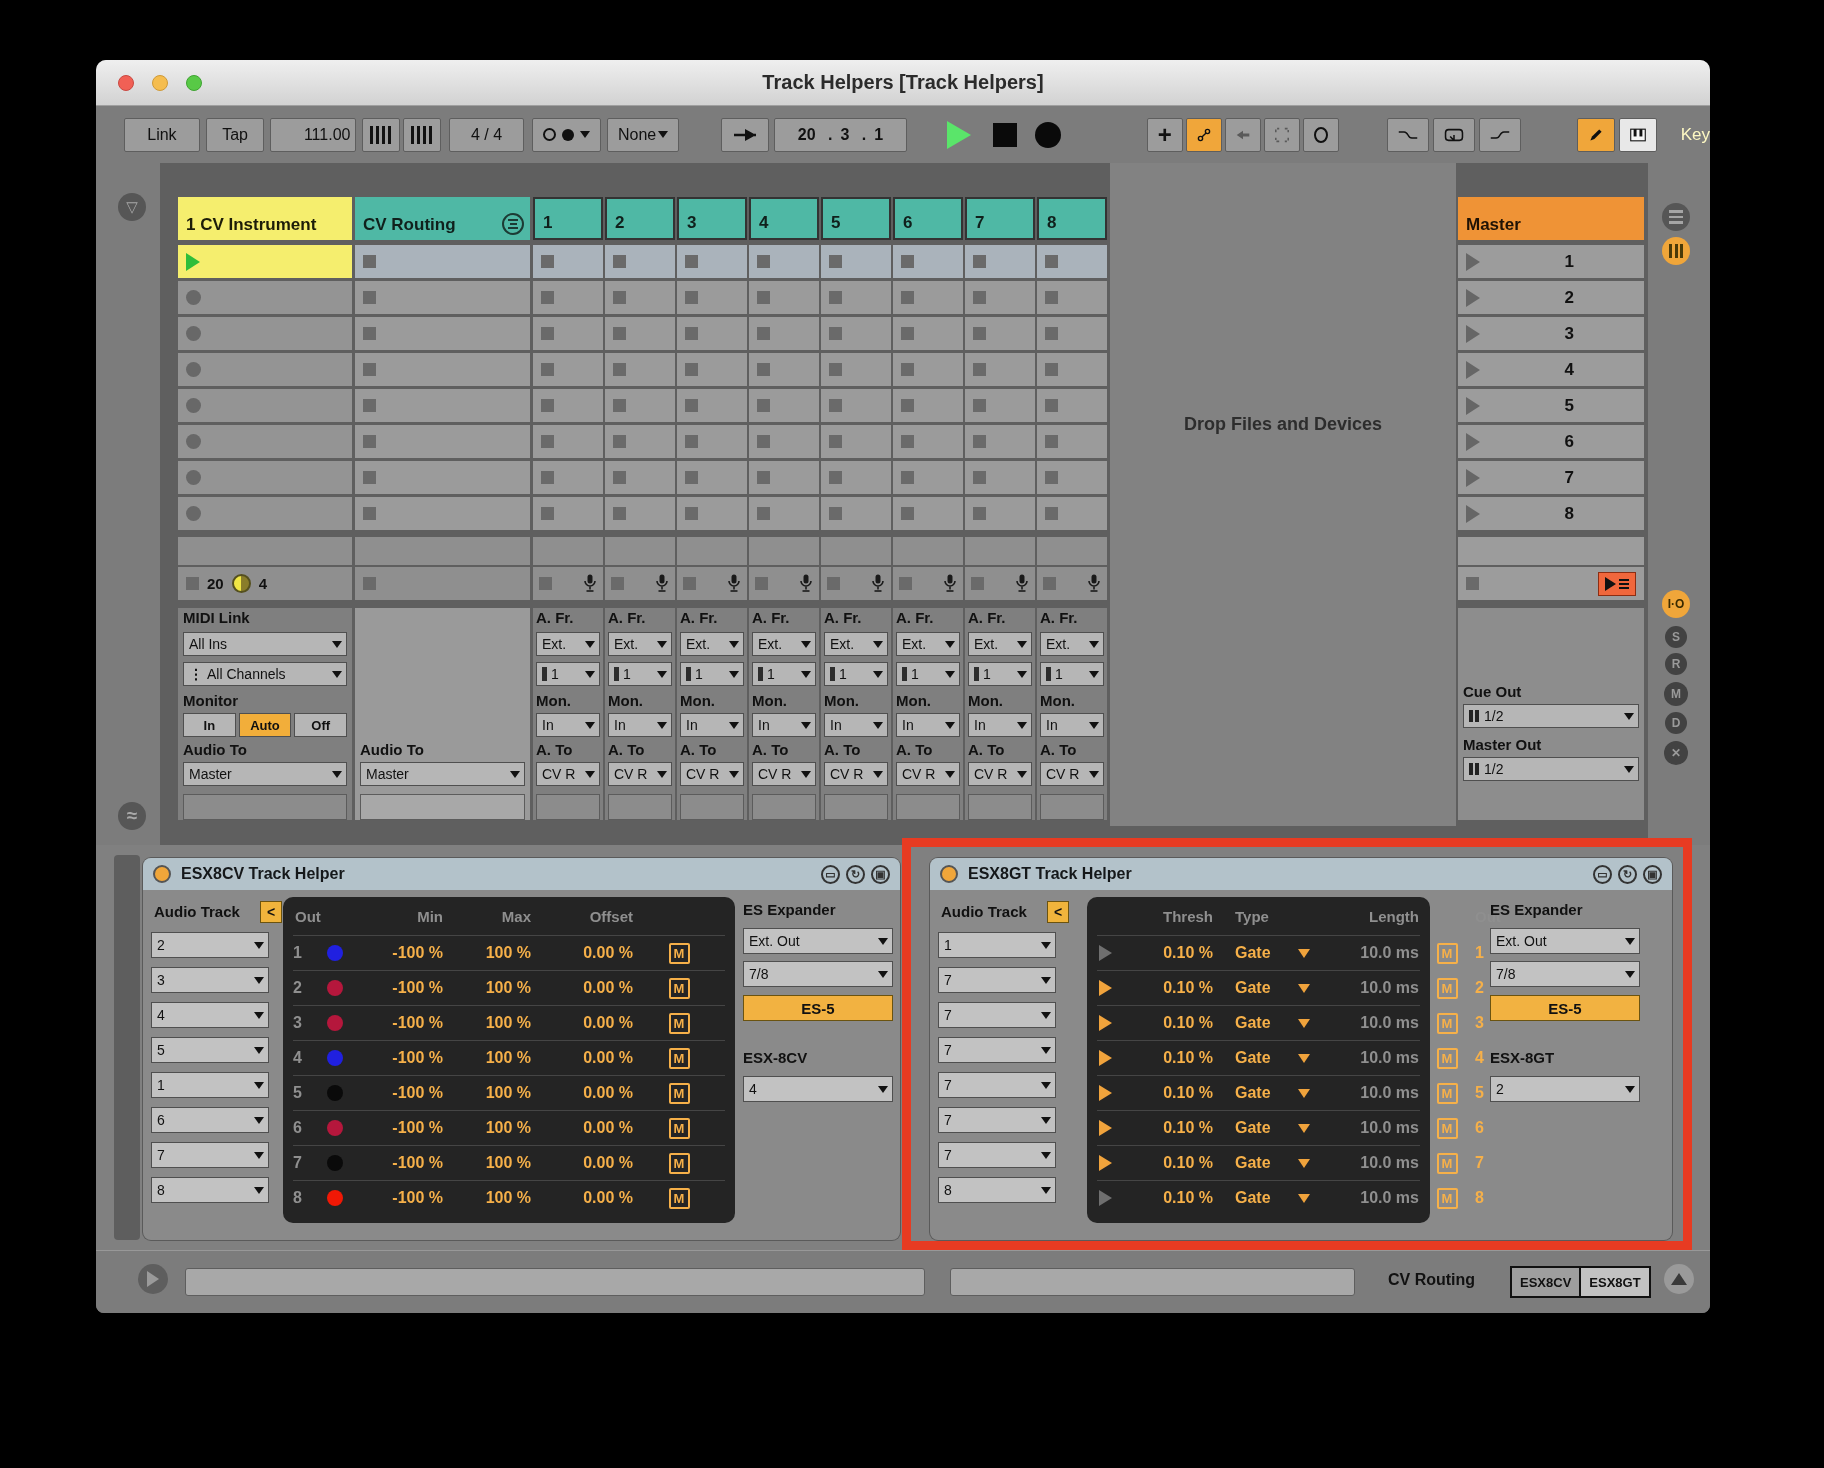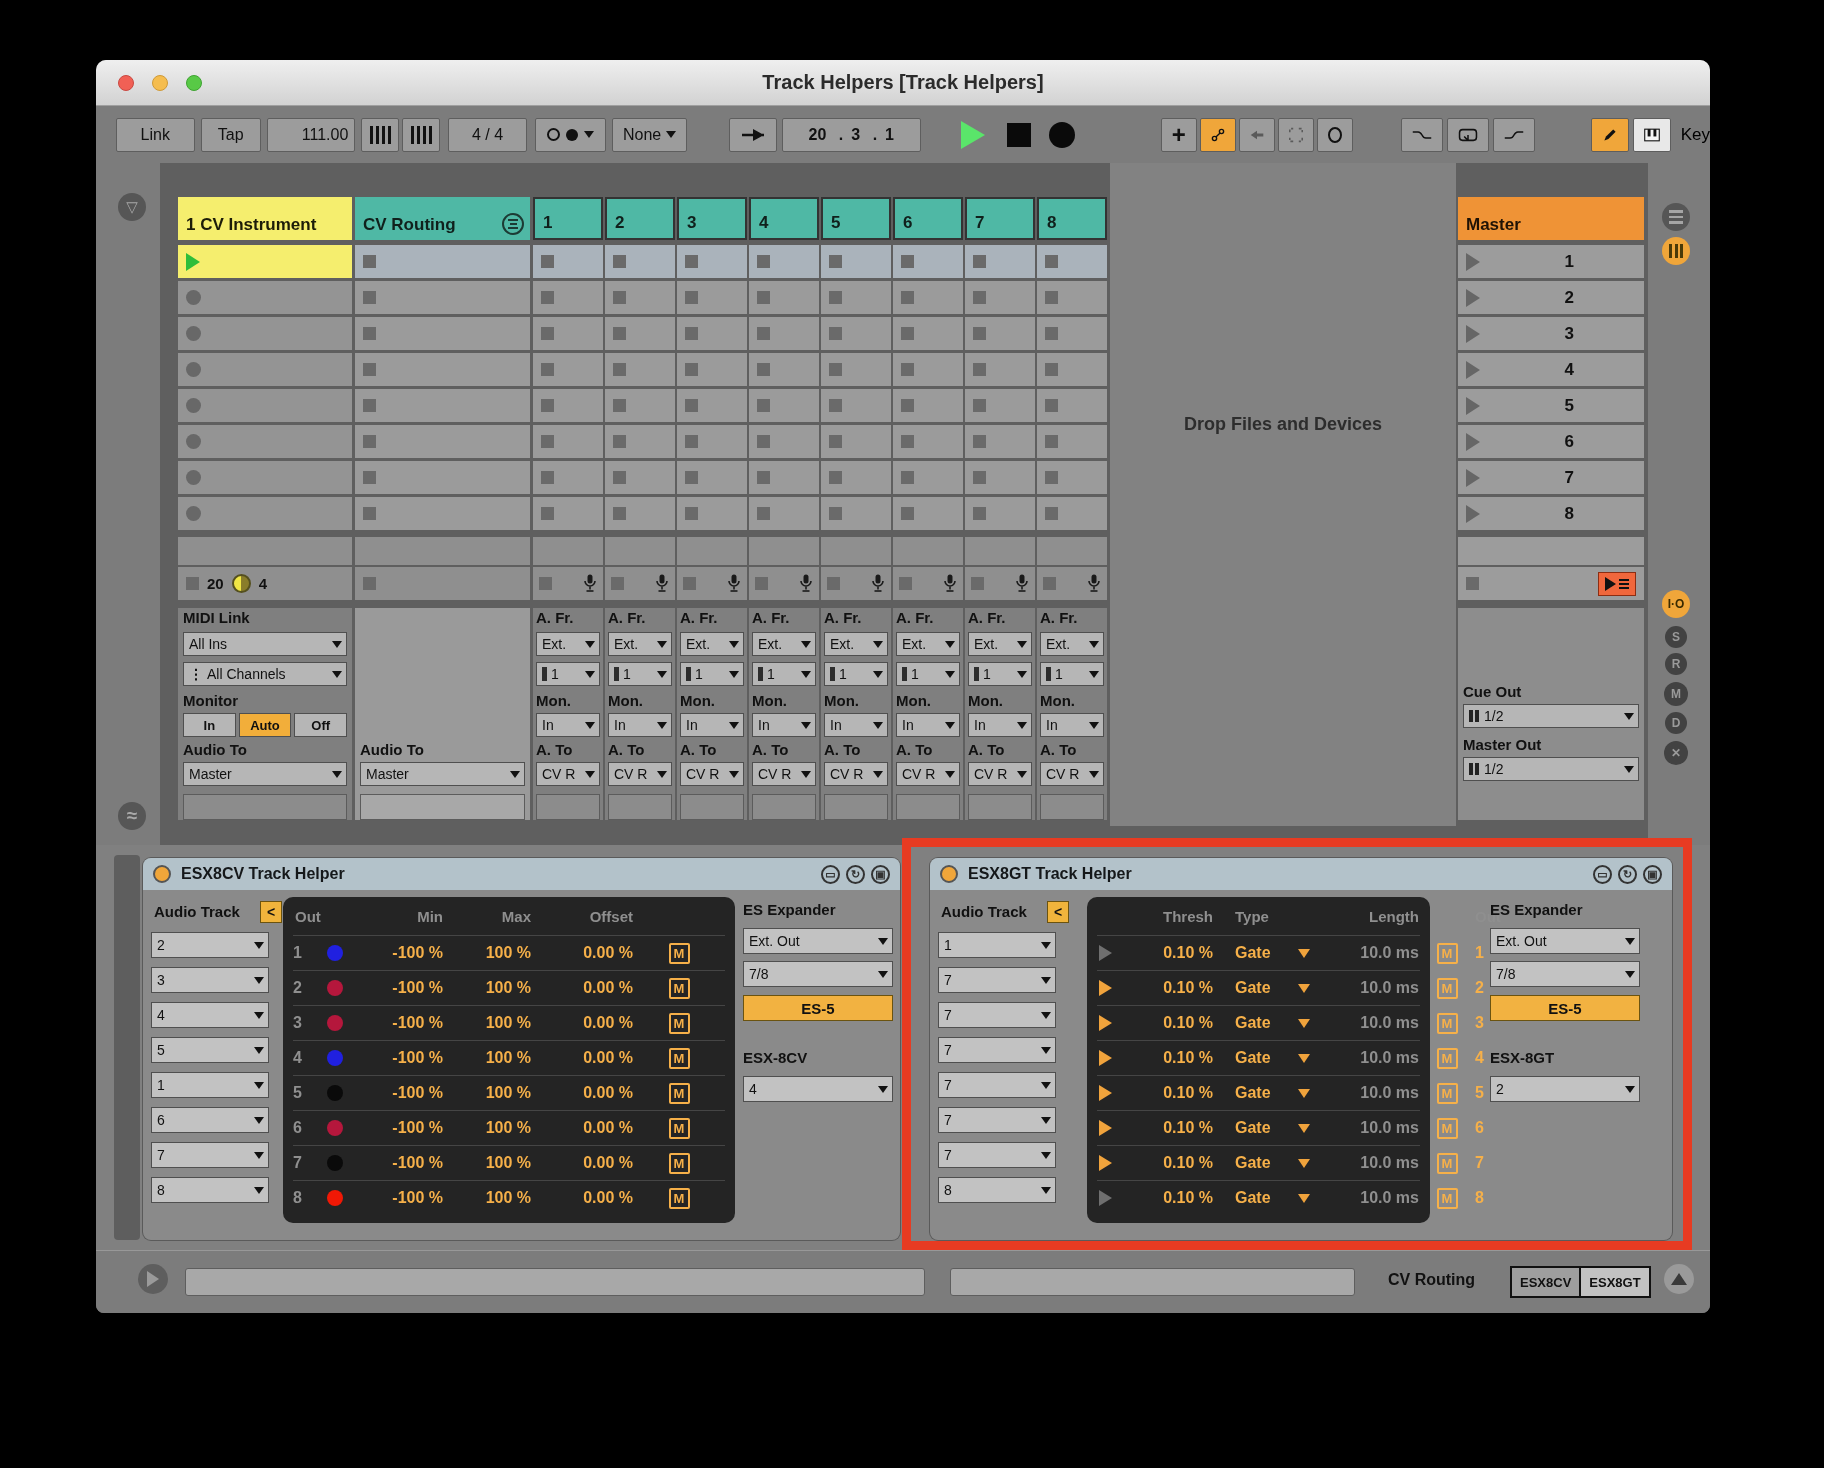--- a/index.html
+++ b/index.html
@@ -20,21 +20,21 @@
 .tbtn{height:34px;background:#9c9c9c;border:1px solid #5e5e5e;border-radius:2px;display:flex;align-items:center;justify-content:center;font-size:16px;color:#111;padding:0 10px;}
 .tfield{height:34px;background:#9c9c9c;border:1px solid #5e5e5e;border-radius:2px;display:flex;align-items:center;justify-content:center;font-size:16px;color:#111;}
 .orange-btn{background:#f0a63a !important;}
 .caret{width:0;height:0;border-left:5px solid transparent;border-right:5px solid transparent;border-top:7px solid #111;}
 .metbars{display:flex;gap:3px;align-items:center;}
 .metbars i{display:block;width:3px;height:18px;background:#111;}
 .play-tri{width:0;height:0;border-top:14px solid transparent;border-bottom:14px solid transparent;border-left:24px solid #5ae56a;}
 .stop-sq{width:24px;height:24px;background:#0a0a0a;}
 .rec-ci{width:26px;height:26px;border-radius:50%;background:#0a0a0a;}
 .pos-seg:not(:last-child)::after{content:" .";margin:0 8px;}
-.okey{font-size:17px;color:#000000;margin-left:10px;}
+.okey{font-size:17px;color:#fef9c3;margin-left:24px;}
 
 
 .session{position:relative;height:682px;background:#5f5f5f;}
 .srail{position:absolute;top:0;bottom:0;background:#7c7c7c;}
 .srail.left{left:0;width:64px;}
 .srail.right{left:1552px;width:62px;}
 .railci{position:absolute;border-radius:50%;background:#565656;display:flex;align-items:center;justify-content:center;color:#a8a8a8;}
 .dropzone{position:absolute;left:1014px;top:0;width:346px;height:663px;background:#828282;}
 .dz-text{position:absolute;left:0;right:0;top:245px;text-align:center;font-size:18px;font-weight:bold;color:#2d2d2d;line-height:32px;}
 
@@ -171,21 +171,21 @@
 <div class="window">
 
   <div class="titlebar">
     <span class="tl red"></span>
     <span class="tl yel"></span>
     <span class="tl grn"></span>
     <div class="title-text">Track Helpers  [Track Helpers]</div>
   </div>
 
   <div class="transport">
-    <div class="tbtn" style="margin-left:20px;width:84px;">Link</div>
+    <div class="tbtn" style="margin-left:28px;width:84px;">Link</div>
     <div class="tbtn" style="margin-left:6px;width:64px;">Tap</div>
     <div class="tfield" style="margin-left:6px;width:94px;padding-left:28px;">111.00</div>
     <div class="tbtn" style="margin-left:6px;width:38px;">
           <span class="metbars">
             <i></i>
             <i></i>
             <i></i>
             <i></i>
           </span>
         </div>

